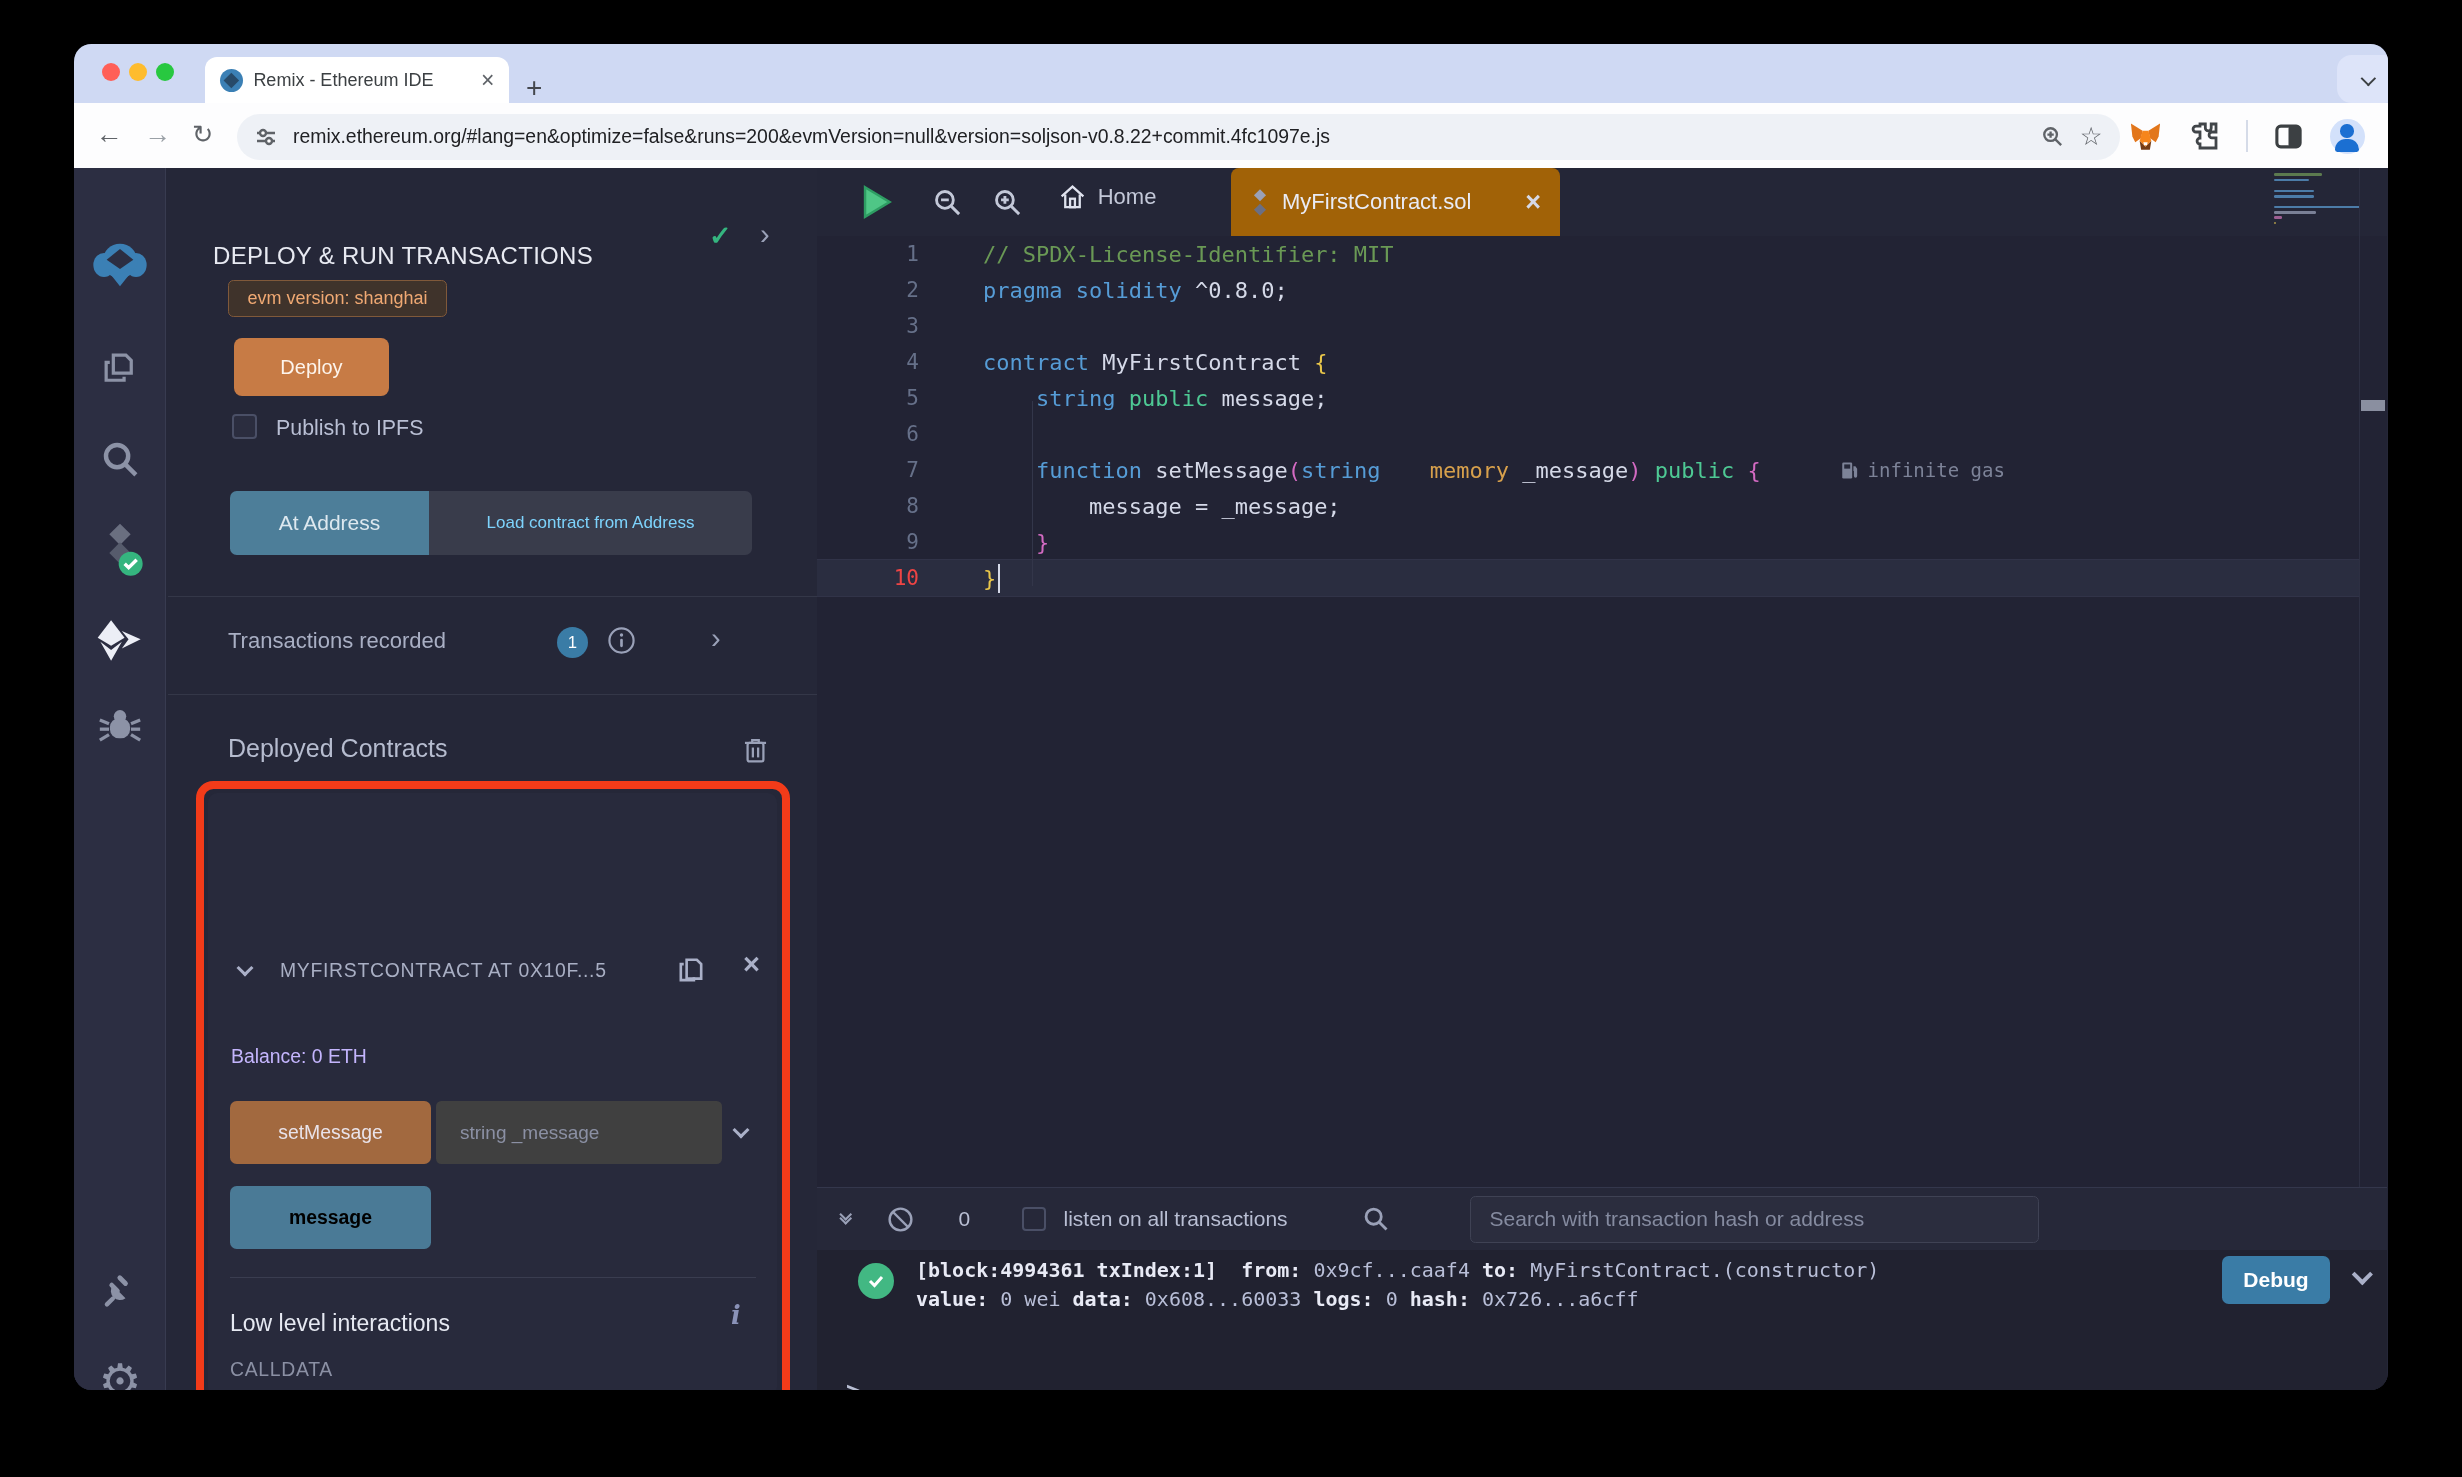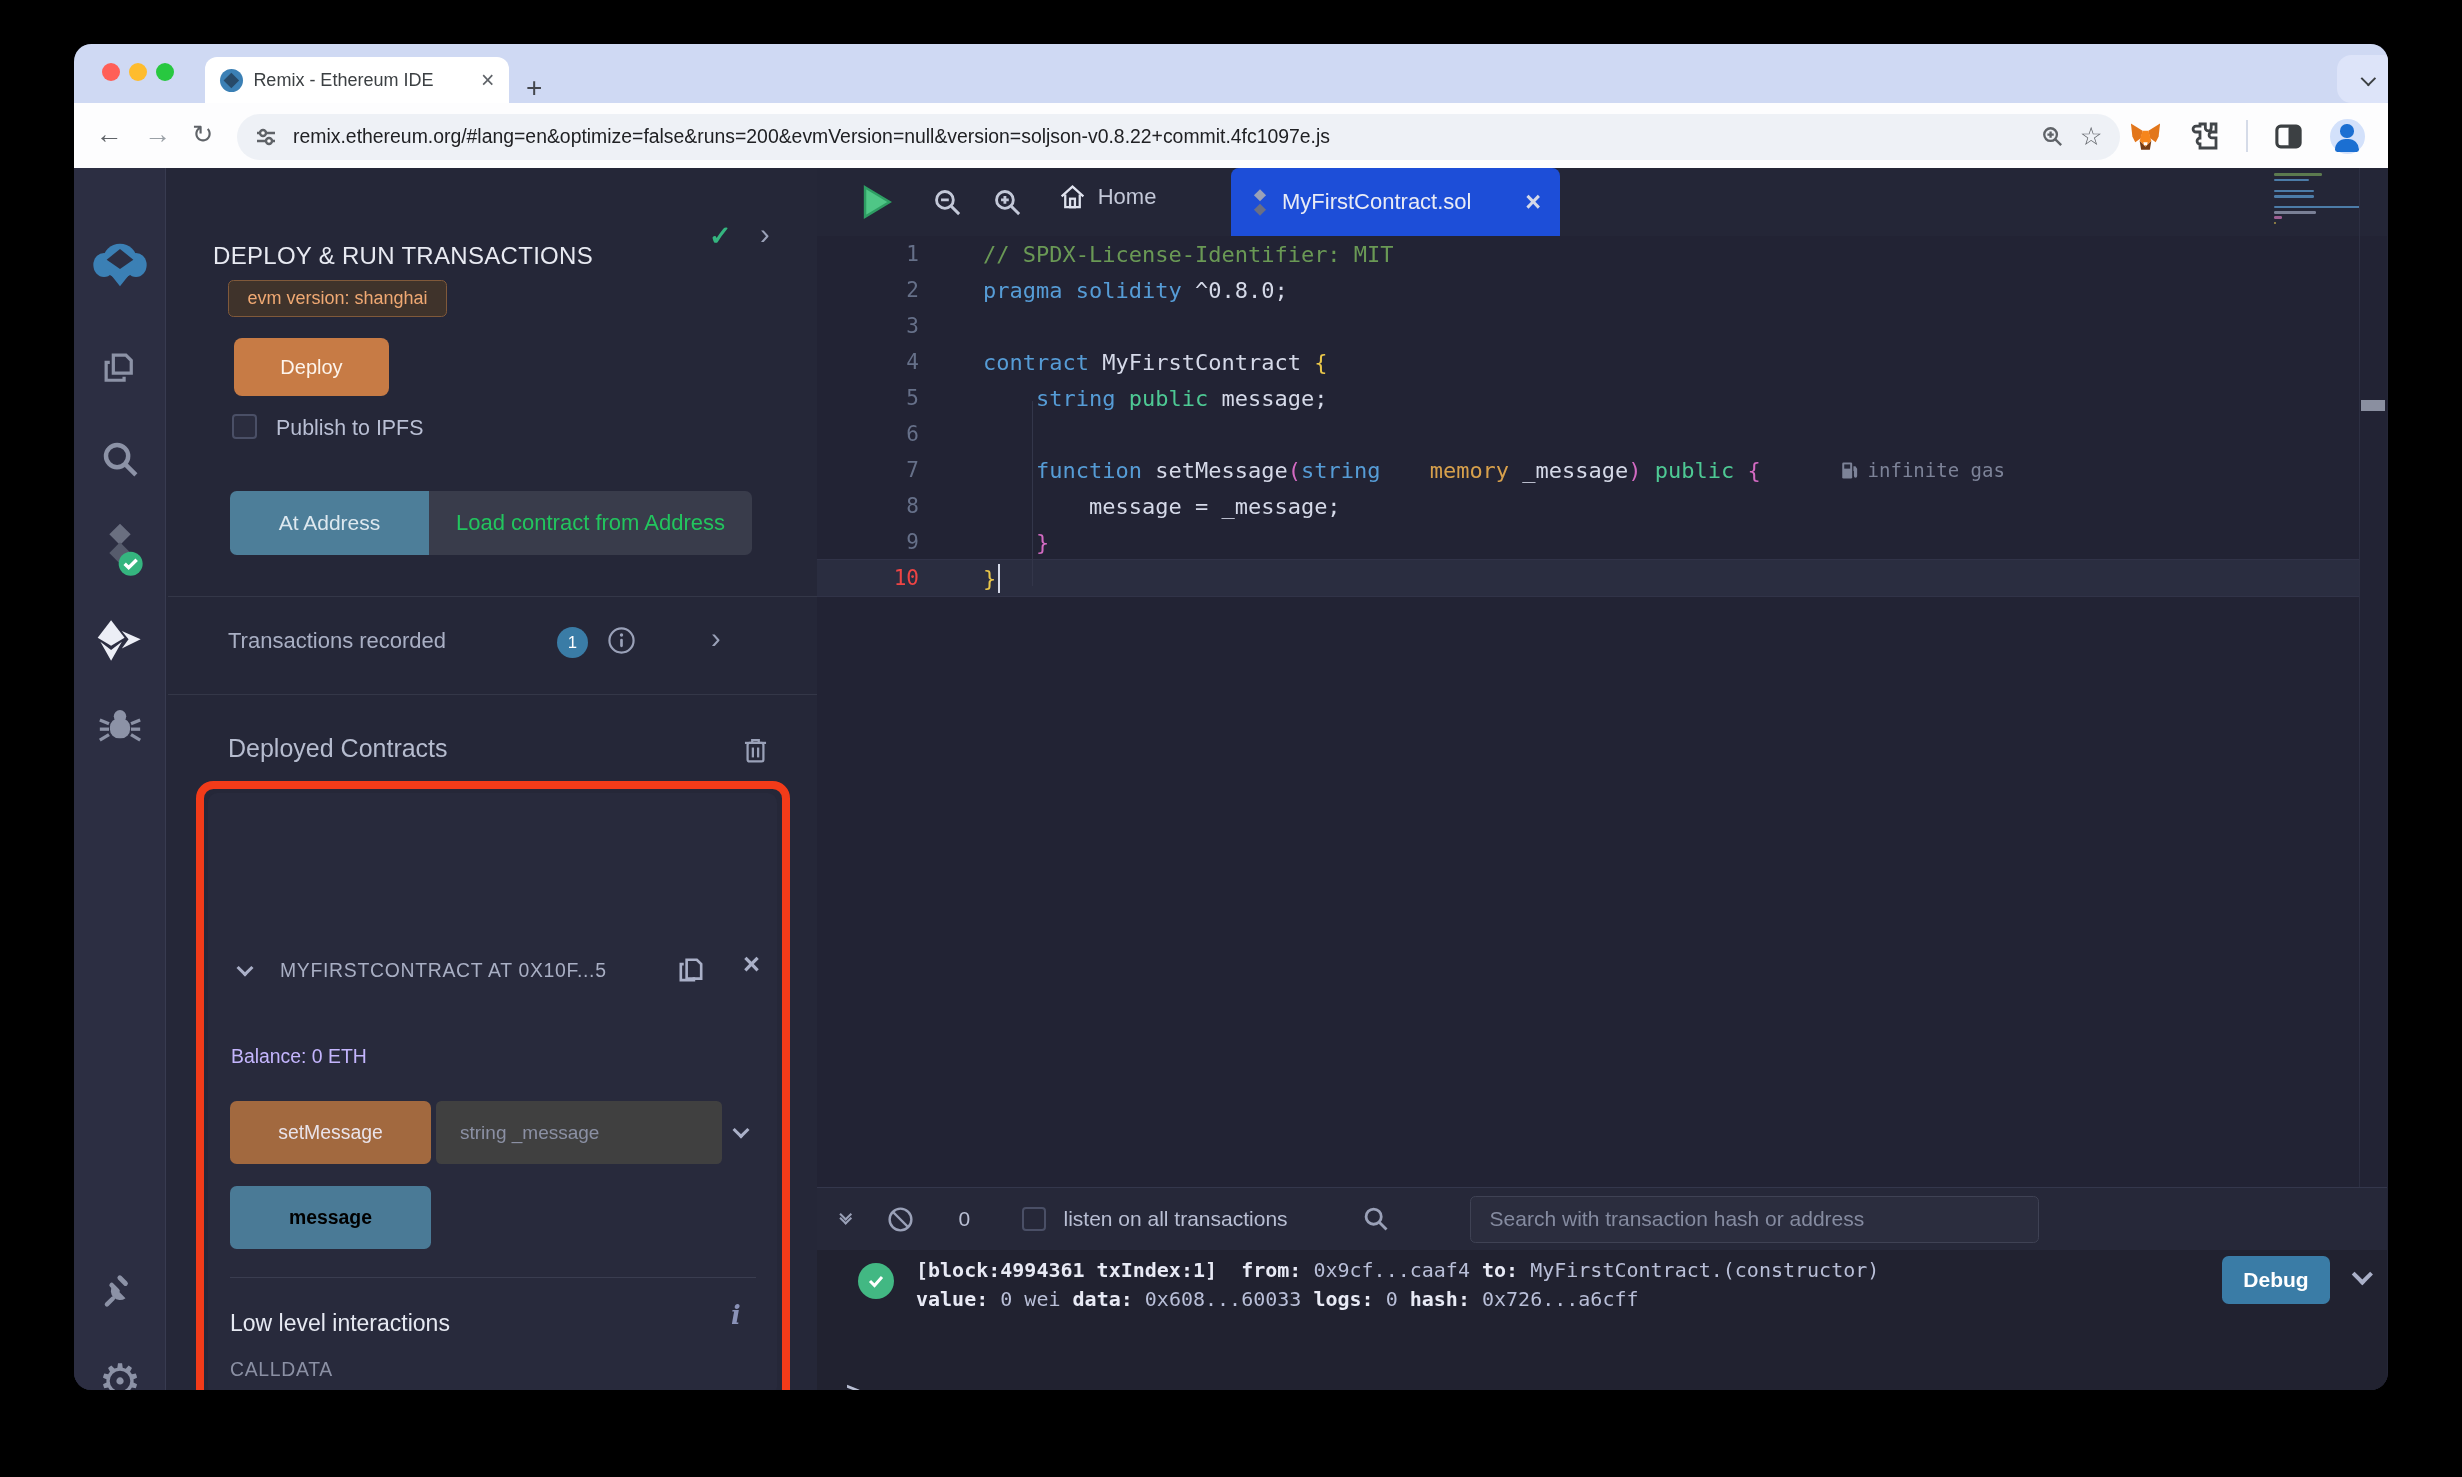--- a/index.html
+++ b/index.html
@@ -49,21 +49,21 @@
   #panel{left:94px;top:0;width:650px;height:1222px;background:#252738;}
   #panel-title{left:45px;top:54px;font-size:24px;font-weight:500;color:#e8eaf2;letter-spacing:0.3px;margin-top:20px;}
   #panel-check{left:541px;top:52px;color:#35b57f;font-size:27px;font-weight:bold;}
   #panel-chev{left:592px;top:50px;color:#9aa1b8;font-size:29px;}
   #evm-badge{left:60px;top:112px;width:219px;height:37px;background:#3f332b;border:1.3px solid #80593a;border-radius:5.4px;display:flex;align-items:center;justify-content:center;font-size:18px;color:#f0a973;}
   #deploy-btn{left:66px;top:170px;width:155px;height:58px;background:#c77b45;border-radius:8px;display:flex;align-items:center;justify-content:center;font-size:20px;color:#fdf4ec;}
   #ipfs-box{left:64px;top:246px;width:25.4px;height:25.4px;border:2px solid #4a4f66;border-radius:4px;background:#2b2d3f;}
   #ipfs-label{left:108px;top:248px;font-size:21.4px;color:#b9bfd4;}
   #ataddr{left:62px;top:323px;width:522px;height:64px;border-radius:6.7px;overflow:hidden;display:flex;}
   #ataddr-btn{width:199px;height:100%;background:#4d7e99;display:flex;align-items:center;justify-content:center;font-size:21px;color:#dde8ef;}
-  #ataddr-load{flex:1;background:#393c4b;display:flex;align-items:center;justify-content:center;font-size:22px;color:#22c55e;}
+  #ataddr-load{flex:1;background:#393c4b;display:flex;align-items:center;justify-content:center;font-size:17px;color:#7dd3fc;}
   .hdiv{left:0;width:650px;height:1.3px;background:#343748;}
   #txrec-label{left:60px;top:460px;font-size:22px;color:#a9afc4;}
   #txrec-badge{left:389px;top:459px;width:31px;height:31px;border-radius:50%;background:#3a7ca6;display:flex;align-items:center;justify-content:center;font-size:16.7px;color:#fff;}
   #txrec-info{left:439px;top:458px;}
   #txrec-chev{left:543px;top:454px;color:#9aa1b8;font-size:29px;}
   #deployed-label{left:60px;top:566px;font-size:25px;color:#b6bccf;}
   #trash{left:574px;top:567px;}
   #panel-scroll{left:703px;top:529px;width:16px;height:693px;background:#3d4156;border-radius:8px;}
 
   
@@ -88,21 +88,21 @@
   #calldata{left:22px;top:565px;font-size:19.4px;color:#8b90a4;letter-spacing:0.7px;}
 
   
   #editor{left:743px;top:0;width:1570px;height:1019px;background:#222334;}
   #ed-nav{left:0;top:0;width:100%;height:68px;background:#242637;}
   #play-btn{left:43px;top:16px;}
   #zoom-out{left:115px;top:19px;}
   #zoom-in{left:175px;top:19px;}
   #home-tab{left:241px;top:14.7px;display:flex;align-items:center;gap:10.7px;}
   #home-label{font-size:22px;color:#c3c8d8;}
-  #file-tab{left:414px;top:0;width:329px;height:68px;background:#1d4ed8;border-radius:8px 8px 0 0;display:flex;align-items:center;padding:0 19px;gap:12px;}
+  #file-tab{left:414px;top:0;width:329px;height:68px;background:#a16207;border-radius:8px 8px 0 0;display:flex;align-items:center;padding:0 19px;gap:12px;}
   #file-tab-label{font-size:22px;color:#e9ebf5;flex:1;white-space:nowrap;}
   #file-tab-x{font-size:27px;font-weight:bold;color:#d5d9e8;line-height:1;}
 
   #code-area{left:0;top:68px;width:1542px;height:951px;}
   .code-row{position:relative;display:flex;height:36px;align-items:center;}
   .code-row.hl{background:#2a2d40;box-shadow:0 -0.7px 0 #383b52,0 0.7px 0 #383b52;}
   .gutter{width:166px;flex:0 0 auto;text-align:right;padding-right:64px;font-family:"DejaVu Sans Mono",monospace;font-size:21px;color:#667089;}
   .hl .gutter{color:#ef4444;}
   .code-text{font-family:"DejaVu Sans Mono",monospace;font-size:22px;white-space:pre;display:flex;align-items:center;}
   .tk-com{color:#6a9955;} .tk-kw{color:#569cd6;} .tk-kw2{color:#4ec994;} .tk-kw3{color:#d7a04c;padding-left:36px;}

